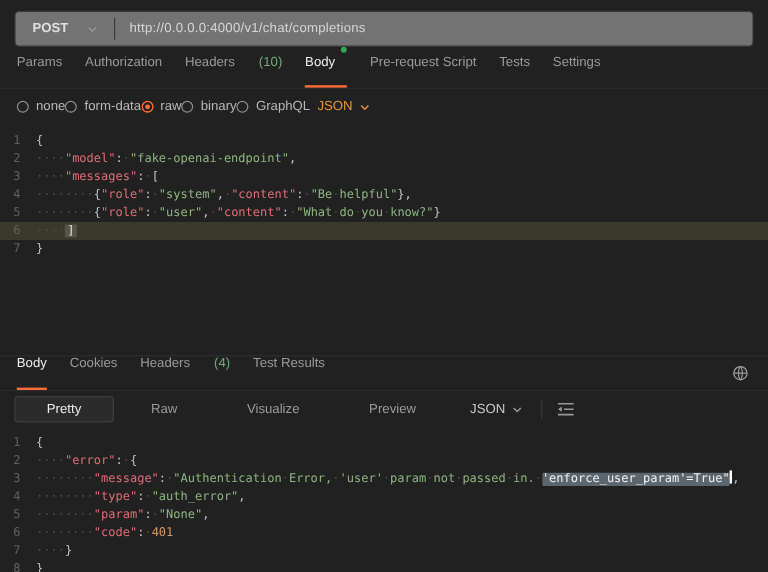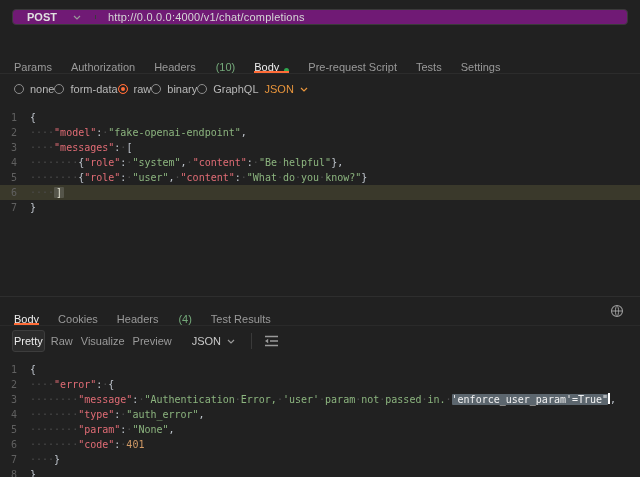--- a/index.html
+++ b/index.html
@@ -1,28 +1,28 @@
 <!DOCTYPE html>
 <html><head>
 <meta charset="utf-8">
 <style>
   *{margin:0;padding:0;box-sizing:border-box}
   html,body{width:640px;height:477px;overflow:hidden}
   body{background:#212121;color:#c7c7c7;font-family:"Liberation Sans",sans-serif;font-size:11px;display:flex;flex-direction:column}
 
   
   .topbar{height:46px;padding:9px 12px 7px;flex-shrink:0}
-  .url-bar{display:flex;align-items:stretch;height:16px;background:#701a75;border:1px solid #3a3a3a;border-radius:4px;overflow:hidden}
+  .url-bar{display:flex;align-items:stretch;height:30px;background:#737373;border:1px solid #3a3a3a;border-radius:4px;overflow:hidden}
   .method-select{display:flex;align-items:center;gap:16px;padding:0 14px;color:#e0e0e0;font-weight:bold;cursor:pointer}
   .divider-v{width:1px;background:#3a3a3a;margin:5px 0}
   .url-input{flex:1;display:flex;align-items:center;padding:0 12px;color:#d6d6d6;letter-spacing:.2px}
 
   
   .tabs-row{display:flex;align-items:center;gap:19px;padding:0 14px;height:28px;border-bottom:1px solid #2c2c2c;color:#9a9a9a;flex-shrink:0}
-  .tab{display:flex;align-items:flex-end;height:100%;position:relative;cursor:pointer;white-space:nowrap}
+  .tab{display:flex;align-items:flex-start;height:100%;position:relative;cursor:pointer;white-space:nowrap}
   .tab.active{color:#ededed}
   .tab.active::after{content:"";position:absolute;left:0;right:0;bottom:0;height:2px;background:#ff6c37}
   .count{color:#74a97a;margin-left:20px}
   .green-dot{width:5px;height:5px;border-radius:50%;background:#2fa84f;margin-left:5px;margin-top:-7px}
 
   
   .body-type-row{display:flex;align-items:center;padding:0 14px;height:30px;color:#b8b8b8;flex-shrink:0}
   .radio{display:flex;align-items:center;gap:6px;cursor:pointer;white-space:nowrap}
   .rdot{width:10px;height:10px;border-radius:50%;border:1px solid #8d8d8d;flex-shrink:0}
   .rdot.on{border-color:#ff6c37;background:#ff6c37;box-shadow:inset 0 0 0 2px #212121}
@@ -43,21 +43,21 @@
   .t-w{color:#4c4c4c}
   .t-b{color:#e4e4d4;background:#55554a;padding:0 2px;border-radius:1px}
   .t-sel{color:#f2f2f2;background:#5c666e;border-radius:1px}
   .t-cur{display:inline-block;width:2px;height:11px;background:#ffffff;vertical-align:-1px}
 
   
   .res-tabs-row{display:flex;align-items:center;gap:19px;padding:0 14px;height:30px;border-top:1px solid #2e2e2e;border-bottom:1px solid #2a2a2a;color:#9a9a9a;flex-shrink:0}
   .res-right{margin-left:auto;display:flex;align-items:center;gap:10px}
   .icon-btn{display:flex;align-items:center;justify-content:center;cursor:pointer;background:none;border:none;padding:2px}
   .res-toolbar{display:flex;align-items:center;gap:4px;padding:0 12px;height:30px;flex-shrink:0}
-  .view-tab{padding:4px 1px;color:#9a9a9a;cursor:pointer;border:1px solid transparent;border-radius:3px;white-space:nowrap}
+  .view-tab{padding:4px 26px;color:#9a9a9a;cursor:pointer;border:1px solid transparent;border-radius:3px;white-space:nowrap}
   .view-tab.active{color:#ececec;background:#2b2b2b;border-color:#3d3d3d}
   .res-lang{display:flex;align-items:center;gap:6px;color:#c9c9c9;cursor:pointer;margin-left:8px;padding:4px 6px}
   .sep-v{width:1px;height:16px;background:#3a3a3a;margin:0 6px}
 </style>
 </head>
 <body>
 
 <div class="topbar">
   <div class="url-bar">
     <div class="method-select">

